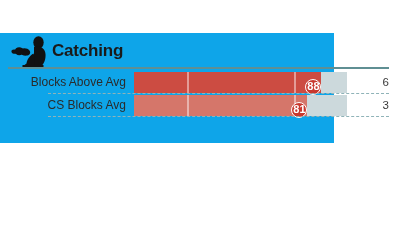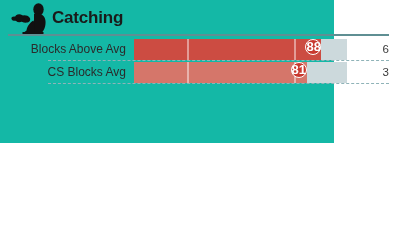--- a/index.html
+++ b/index.html
@@ -12,21 +12,22 @@
     overflow: hidden;
     background: #ffffff;
     font-family: "Liberation Sans", sans-serif;
     -webkit-font-smoothing: antialiased;
   }
 
   #root {
     position: relative;
     width: 334px;
     height: 143px;
-    background: #14b8a6;
+    background: #0ea5e9;
+    margin-top: 33px;
   }
 
   
   .header {
     position: absolute;
     left: 0;
     top: 0;
     width: 393px;
     height: 36px;
   }
@@ -107,30 +108,30 @@
     top: 0;
     width: 2px;
     height: 21px;
     background: rgba(255,255,255,0.45);
   }
   .tick.t1 { left: 25%; }
   .tick.t2 { left: 75%; }
 
   .bubble {
     position: absolute;
-    top: 0;
+    top: 7px;
     width: 16px;
     height: 16px;
     margin-left: -16px;
     border-radius: 50%;
     background: #c8392f;
     border: 1.5px solid #ffffff;
     box-sizing: border-box;
     color: #ffffff;
-    font-size: 13px;
+    font-size: 11px;
     font-weight: bold;
     line-height: 13px;
     text-align: center;
   }
 
   .row-value {
     position: absolute;
     left: 349px;
     top: 0;
     width: 40px;

